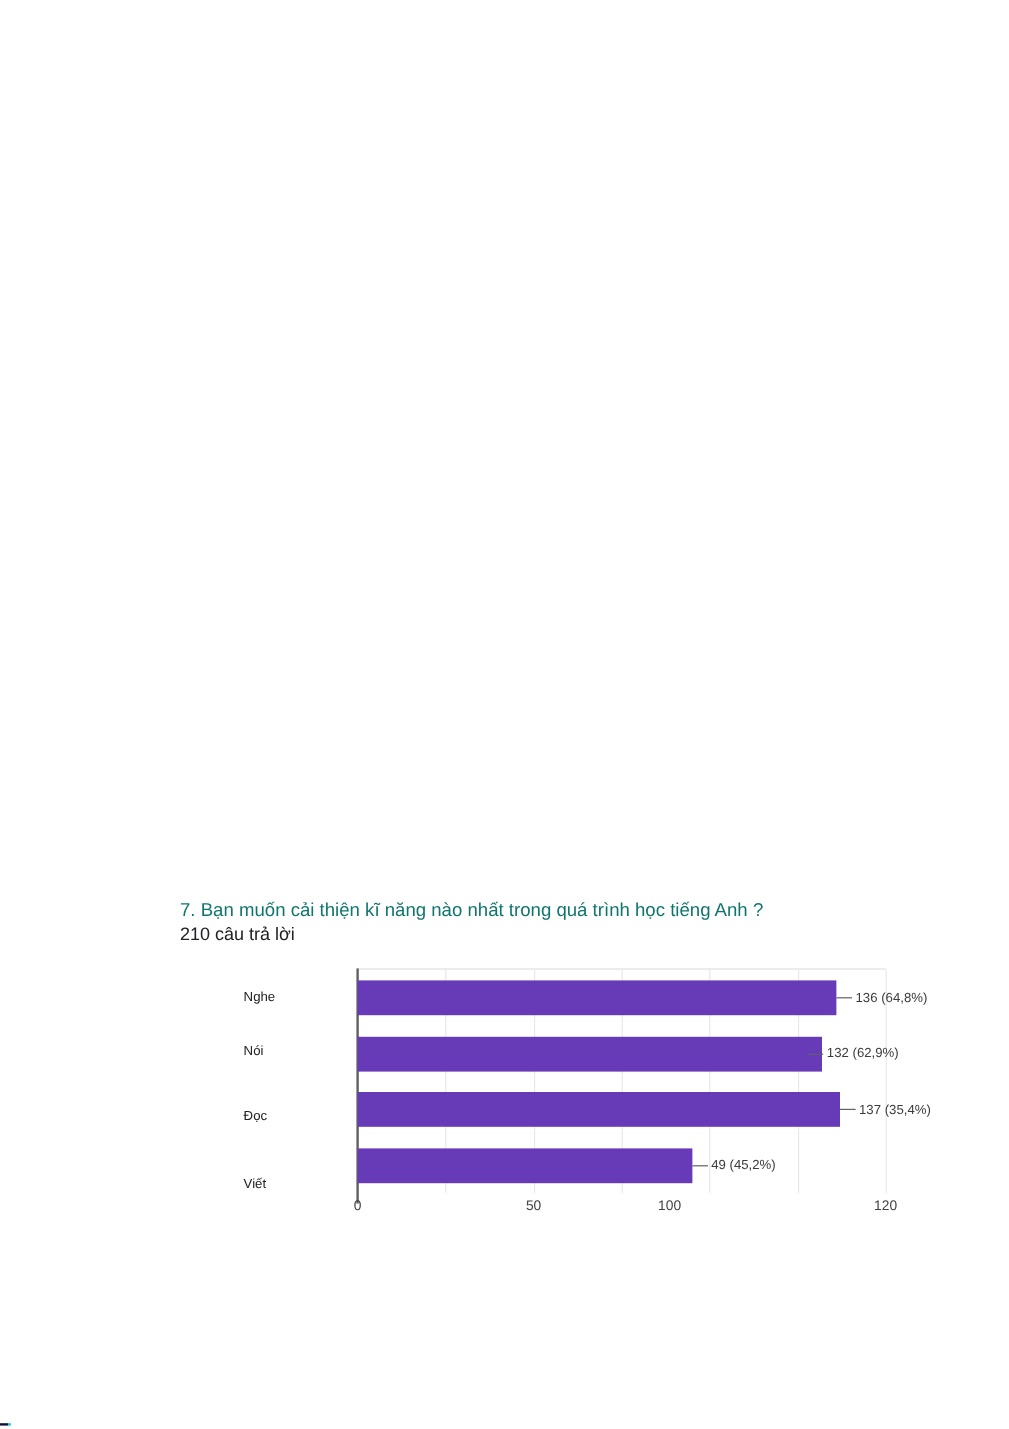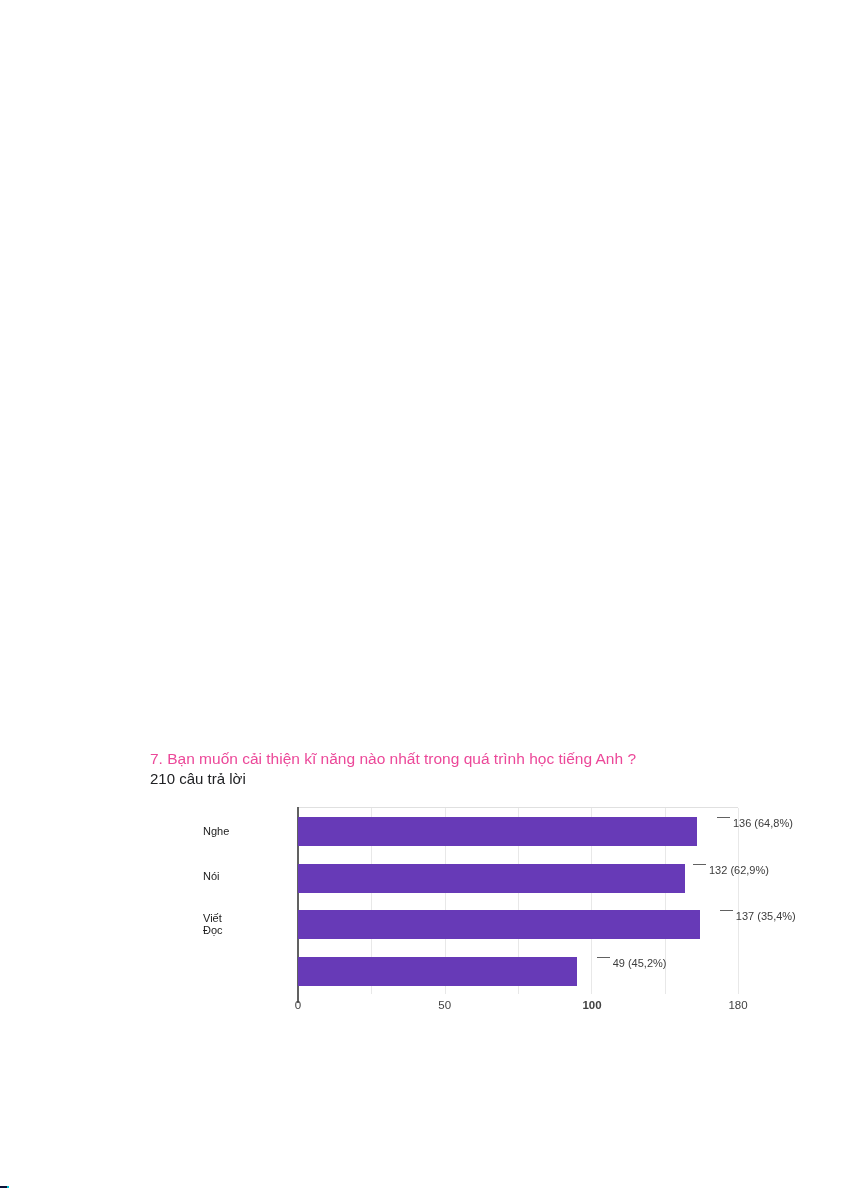--- a/index.html
+++ b/index.html
@@ -5,21 +5,21 @@
   html,body{margin:0;padding:0;background:#ffffff;}
   .page{
     position:relative;
     width:841px;height:1191px;
     background:#ffffff;
     font-family:"Liberation Sans","DejaVu Sans",sans-serif;
     overflow:hidden;
   }
   .question-title{
     position:absolute;left:150px;top:749px;
-    font-size:15.5px;line-height:20px;color:#ec4899;
+    font-size:15.5px;line-height:20px;color:#0f766e;
     white-space:nowrap;
   }
   .response-count{
     position:absolute;left:150px;top:772px;
     font-size:15px;line-height:13px;color:#202124;
     white-space:nowrap;
   }
   .plot{
     position:absolute;left:298px;top:807px;
     width:440px;height:186px;
@@ -36,22 +36,22 @@
   }
   .bar{
     position:absolute;height:29px;background:#673ab7;
   }
   .cat-label{
     position:absolute;width:85px;text-align:left;
     font-size:11px;color:#212121;line-height:29px;
     white-space:nowrap;
   }
   .val-label{
-    position:absolute;height:29px;display:flex;
-    font-size:11px;color:#3c3c3c;white-space:nowrap;margin-left:20px;
+    position:absolute;height:29px;display:flex;align-items:center;
+    font-size:11px;color:#3c3c3c;white-space:nowrap;
   }
   .val-label .connector{
     display:inline-block;width:13px;height:1px;background:#616161;margin-right:3px;
   }
   .x-tick-label{
     position:absolute;top:999px;transform:translateX(-50%);
     font-size:11.5px;color:#424242;white-space:nowrap;
   }
   .scan-artifact{
     position:absolute;left:0;top:1186px;height:2px;display:flex;
@@ -89,30 +89,30 @@
       <div class="val-label" style="left: 673px; top: 863.75px;">
         <span class="connector"></span>
         <span>132 (62,9%)</span>
       </div>
       <div class="cat-label" style="left: 203px; top: 916px;">Đọc</div>
       <div class="bar" style="left: 298px; top: 910.25px; width: 401.867px; background: rgb(103, 58, 183);"></div>
       <div class="val-label" style="left: 699.867px; top: 910.25px;">
         <span class="connector"></span>
         <span>137 (35,4%)</span>
       </div>
-      <div class="cat-label" style="left: 203px; top: 904px;">Viết</div>
+      <div class="cat-label" style="left: 203px; top: 973px;">Viết</div>
       <div class="bar" style="left: 298px; top: 956.75px; width: 278.667px; background: rgb(103, 58, 183);"></div>
       <div class="val-label" style="left: 576.667px; top: 956.75px;">
         <span class="connector"></span>
         <span>49 (45,2%)</span>
       </div>
       <div class="x-tick-label" style="left: 298px;">0</div>
       <div class="x-tick-label" style="left: 444.667px; text-align: right;">50</div>
-      <div class="x-tick-label" style="left: 592px; font-weight: bold;">100</div>
-      <div class="x-tick-label" style="left: 738px;">180</div>
+      <div class="x-tick-label" style="left: 558px;">100</div>
+      <div class="x-tick-label" style="left: 738px;">120</div>
     </div>
 
   <div class="scan-artifact">
     <span class="dark"></span>
     <span class="cyan"></span>
   </div>
 
 </div>
 
 </body></html>

